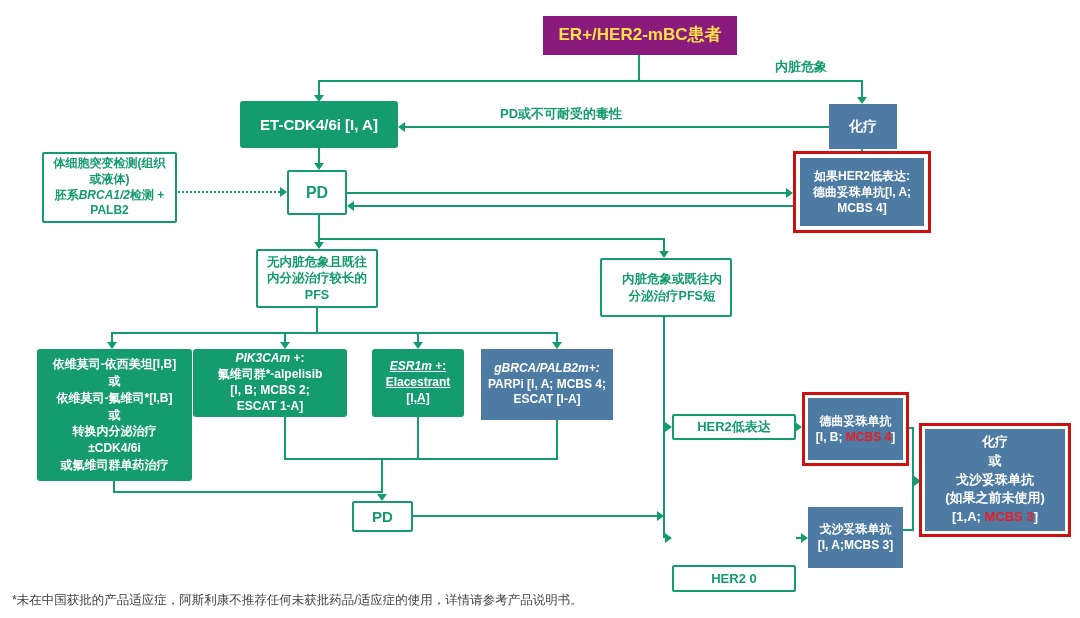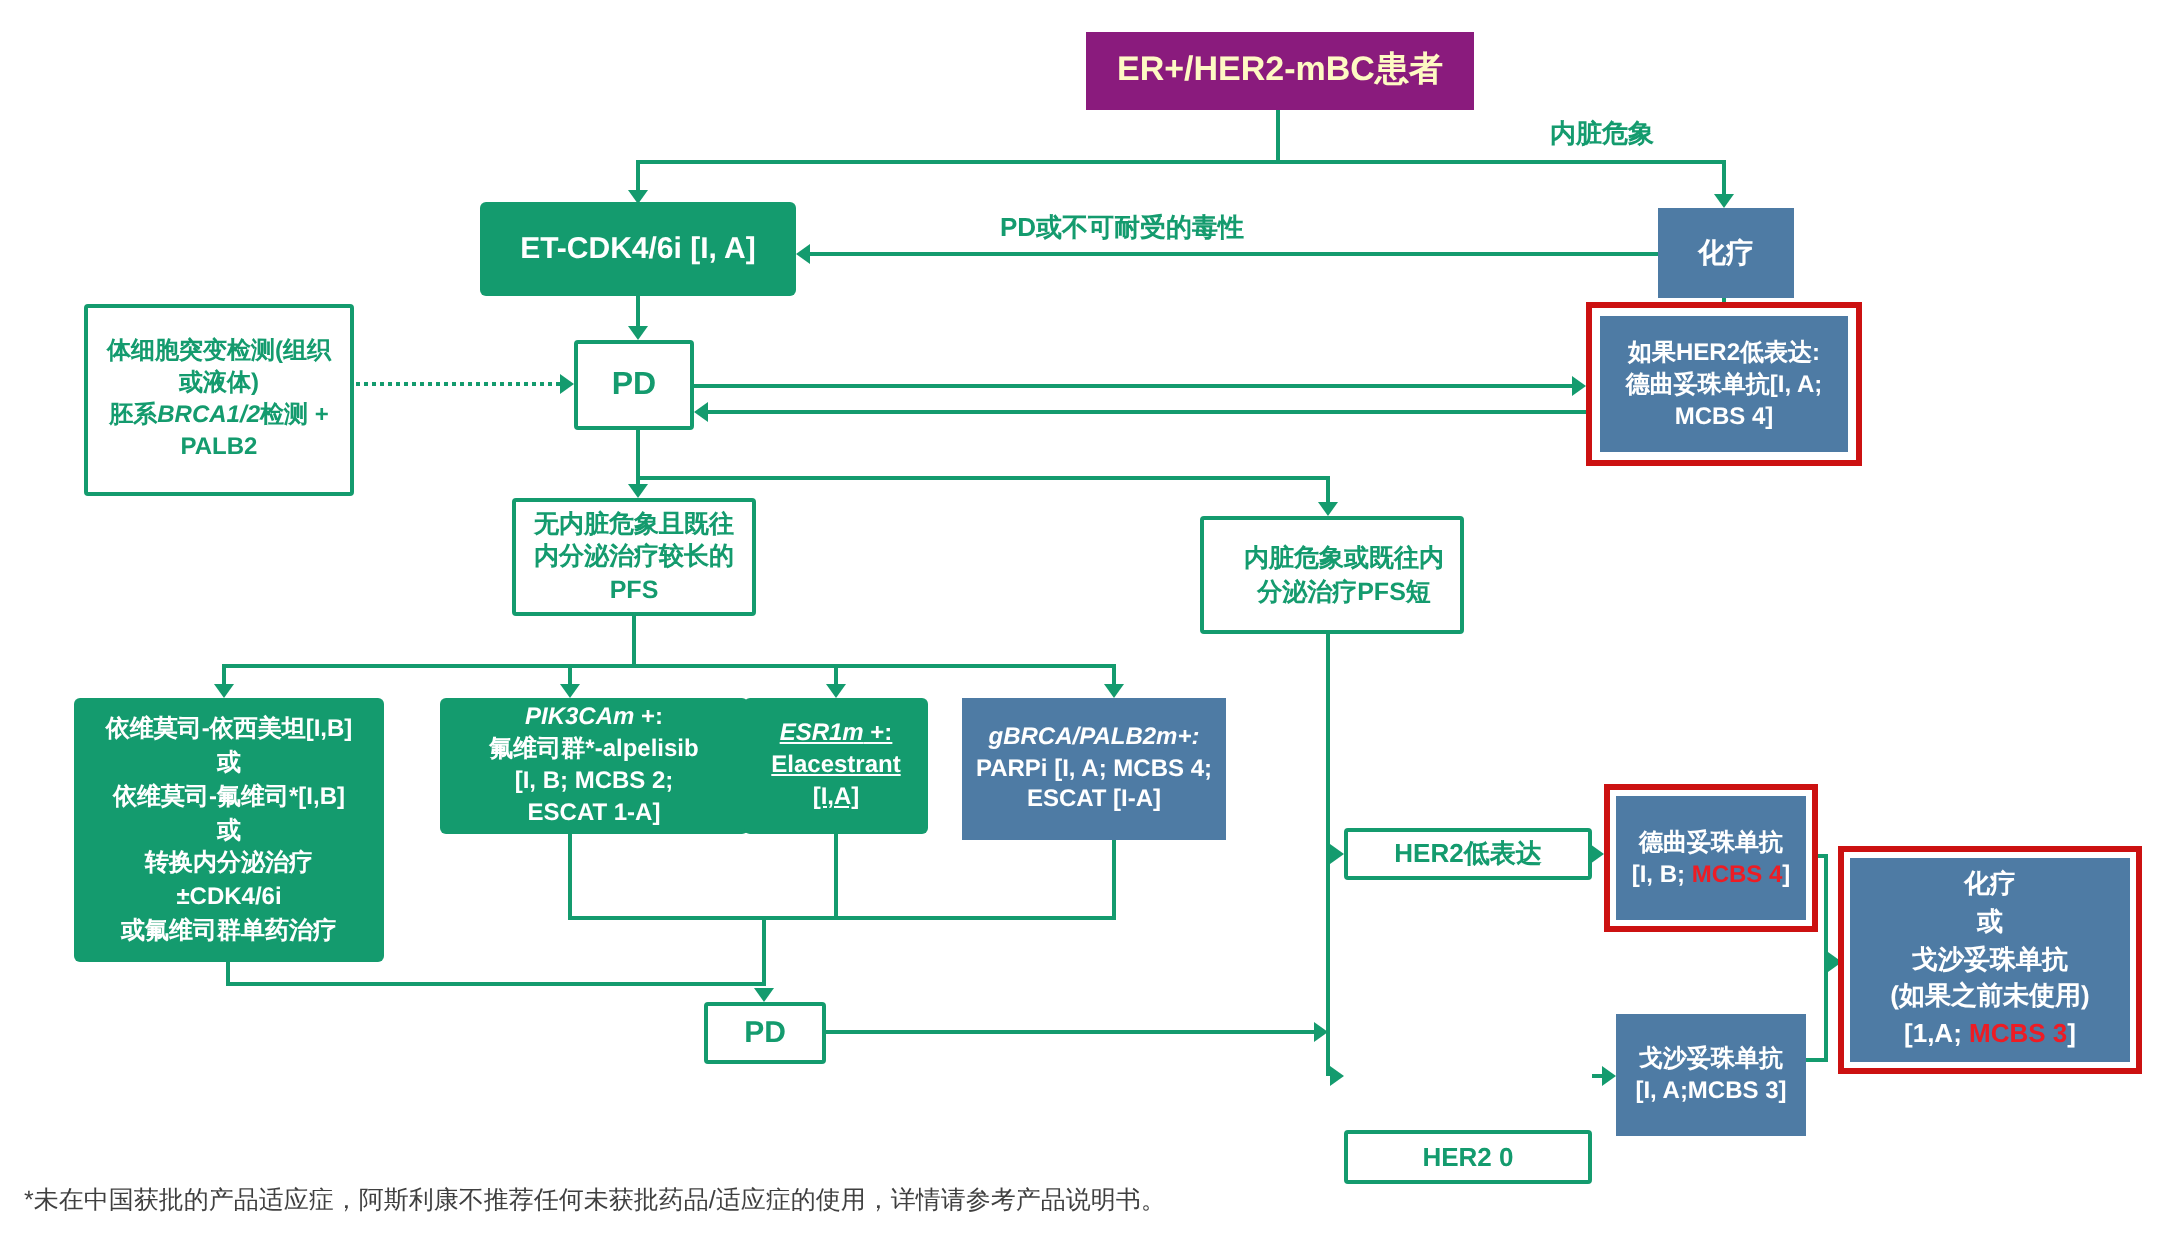--- a/index.html
+++ b/index.html
@@ -2,21 +2,21 @@
 <html><head>
 <meta charset="utf-8">
 <style>
   html,body{margin:0;padding:0;background:#fff;}
   #stage{position:relative;width:1080px;height:618px;background:#fff;overflow:hidden;
          font-family:"Liberation Sans","DejaVu Sans",sans-serif;}
   .box{position:absolute;box-sizing:border-box;display:flex;flex-direction:column;
        align-items:center;justify-content:center;text-align:center;font-weight:700;line-height:1.32;}
   .green-f{background:#149B6E;color:#fff;border-radius:3px;}
   .blue-f{background:#4E7BA4;color:#fff;}
-  .purple-f{background:#8A1B7D;color:#fef9c3;}
+  .purple-f{background:#8A1B7D;color:#fde047;}
   .outline{background:#fff;border:2px solid #149B6E;color:#149B6E;border-radius:2px;}
   .redframe{position:absolute;box-sizing:border-box;border:3px solid #CC1111;background:#fff;padding:4px;display:flex;}
   .redframe .inner{flex:1;display:flex;flex-direction:column;align-items:center;justify-content:center;
        text-align:center;font-weight:700;line-height:1.35;}
   .lbl{position:absolute;color:#149B6E;font-weight:700;white-space:nowrap;}
   .ln{position:absolute;background:#149B6E;}
   .dot{position:absolute;height:0;border-top:2px dotted #149B6E;background:none;}
   .ah{position:absolute;width:0;height:0;}
   .ah-down{border-left:5px solid transparent;border-right:5px solid transparent;border-top:7px solid #149B6E;}
   .ah-left{border-top:5px solid transparent;border-bottom:5px solid transparent;border-right:7px solid #149B6E;}
@@ -112,21 +112,21 @@
   </div>
 
   <div class="redframe" style="left:793px;top:151px;width:138px;height:82px;">
     <div class="inner blue-f" style="font-size:12px;">
       <div>如果HER2低表达:</div>
       <div>德曲妥珠单抗[I, A;</div>
       <div>MCBS 4]</div>
     </div>
   </div>
 
-  <div class="box outline" style="left:42px;top:152px;width:135px;height:96px;font-size:12px;">
+  <div class="box outline" style="left:42px;top:152px;width:135px;height:71px;font-size:12px;">
     <div>体细胞突变检测(组织</div>
     <div>或液体)</div>
     <div><span>胚系</span><span class="it">BRCA1/2</span><span>检测 +</span></div>
     <div>PALB2</div>
   </div>
 
   <div class="box outline" style="left:287px;top:170px;width:60px;height:45px;font-size:16px;">
     <div>PD</div>
   </div>
 
@@ -144,21 +144,21 @@
   <div class="box green-f" style="left:37px;top:349px;width:155px;height:132px;font-size:12px;line-height:1.4;">
     <div>依维莫司-依西美坦[I,B]</div>
     <div>或</div>
     <div>依维莫司-氟维司*[I,B]</div>
     <div>或</div>
     <div>转换内分泌治疗</div>
     <div>±CDK4/6i</div>
     <div>或氟维司群单药治疗</div>
   </div>
 
-  <div class="box green-f" style="left:220px;top:349px;width:154px;height:68px;font-size:12px;">
+  <div class="box green-f" style="left:193px;top:349px;width:154px;height:68px;font-size:12px;">
     <div><span class="it">PIK3CAm</span><span> +:</span></div>
     <div>氟维司群*-alpelisib</div>
     <div>[I, B;  MCBS 2;</div>
     <div>ESCAT 1-A]</div>
   </div>
 
   <div class="box green-f" style="left:372px;top:349px;width:92px;height:68px;font-size:12px;text-decoration:underline;">
     <div><span class="it">ESR1m</span><span> +:</span></div>
     <div>Elacestrant</div>
     <div>[I,A]</div>

